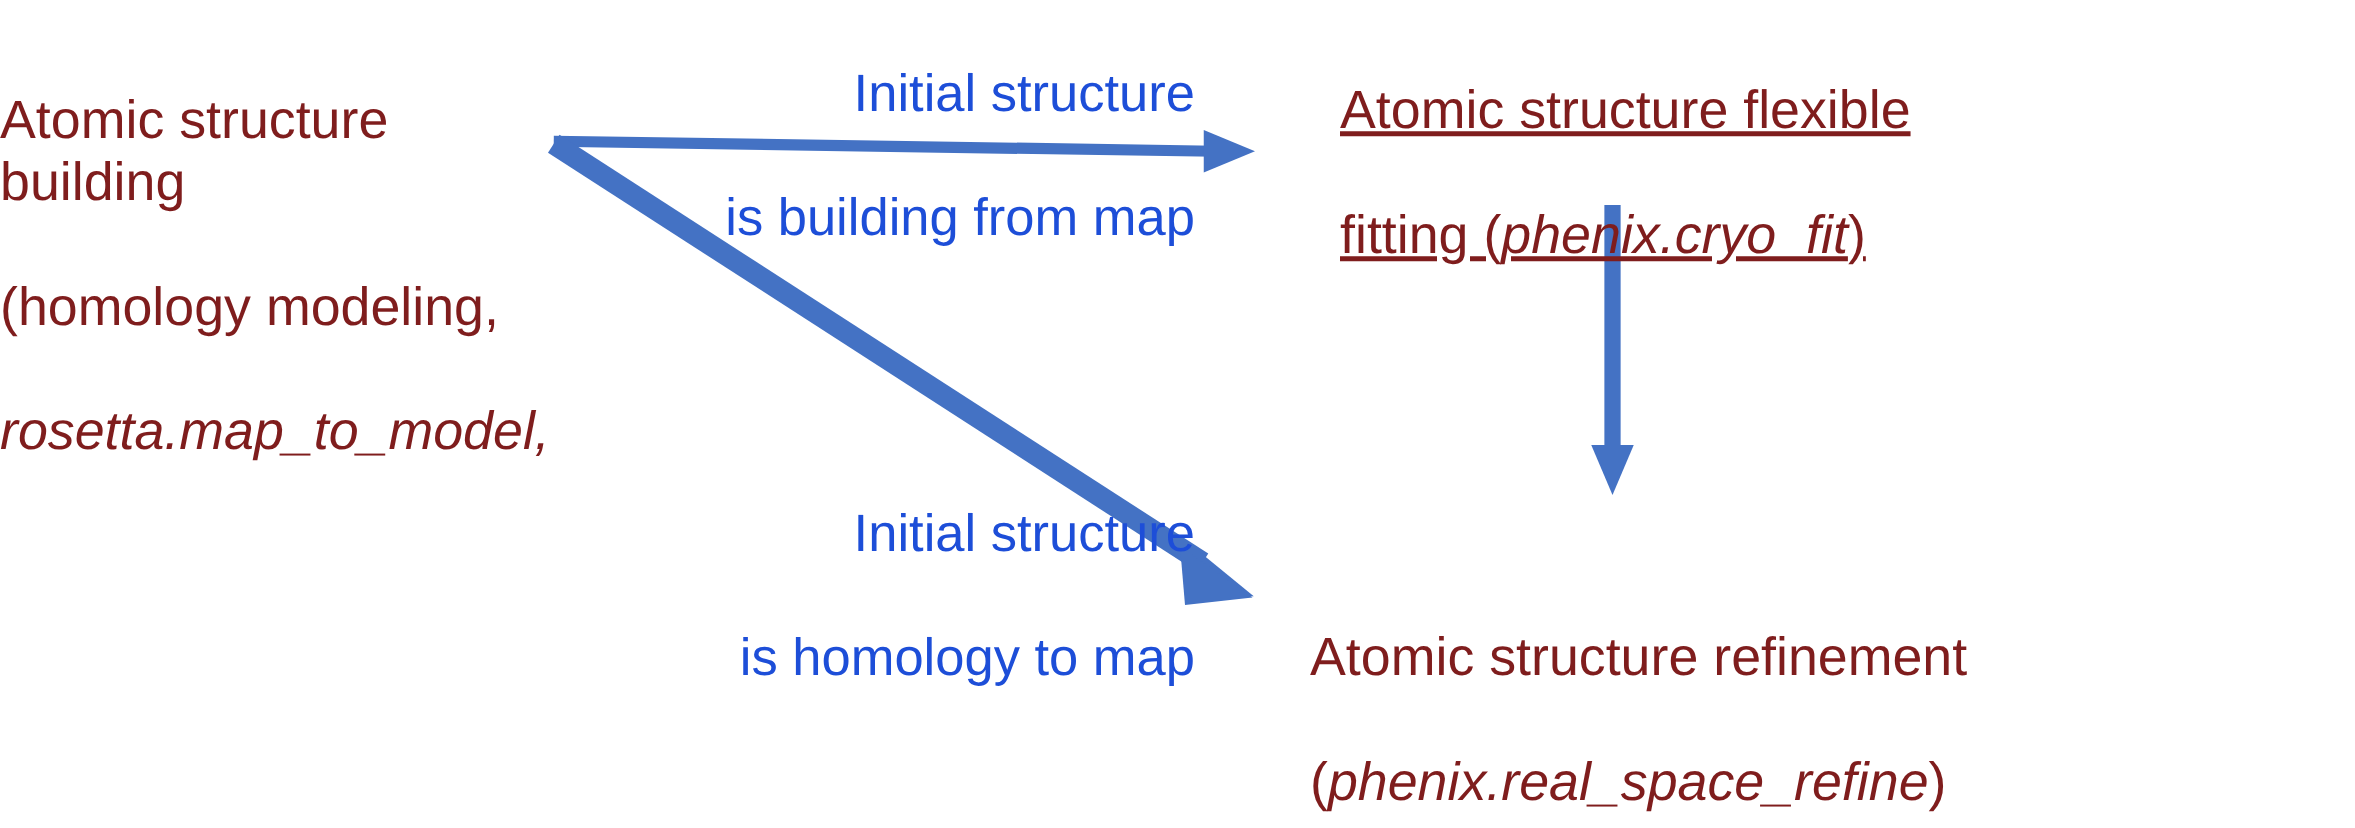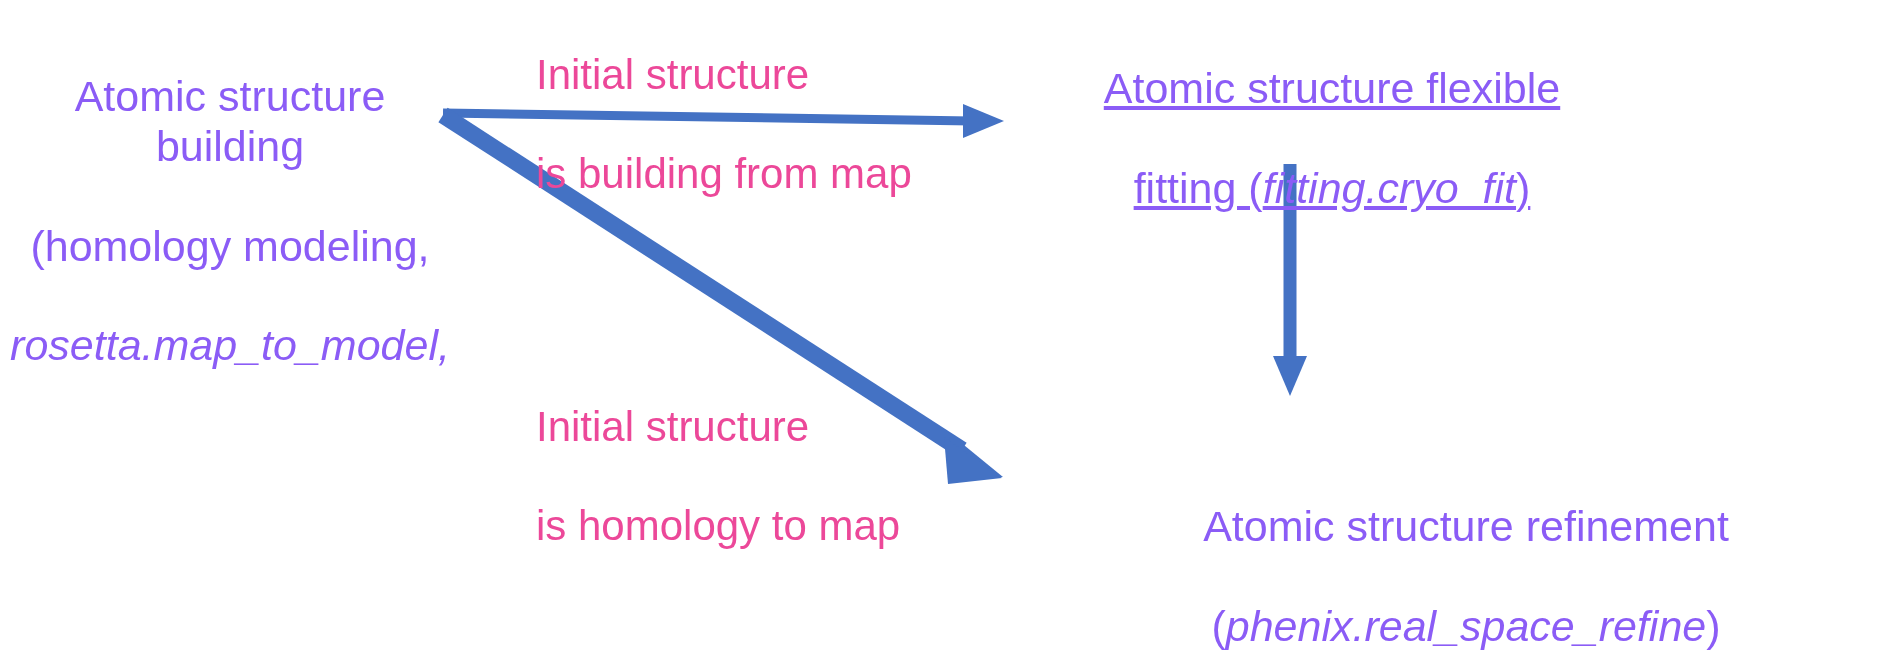--- a/index.html
+++ b/index.html
@@ -14,37 +14,36 @@
   }
   #canvas {
     position: relative;
     width: 1884px;
     height: 662px;
     background: #ffffff;
     overflow: hidden;
   }
   .node {
     position: absolute;
-    text-align: center;
     line-height: 1.16;
-    color: #8b5cf6;
+    color: #7f1d1d;
     white-space: pre-line;
     font-weight: 400;
   }
   .node .ln {
     display: block;
   }
   .it {
     font-style: italic;
   }
   .edge-label {
     position: absolute;
-    text-align: left;
+    text-align: right;
     line-height: 1.18;
-    color: #ec4899;
+    color: #1d4ed8;
     white-space: pre-line;
   }
   .edge-label .ln {
     display: block;
   }
 
   
   #node-build {
     left: 0px;
     top: 22px;
@@ -114,21 +113,21 @@
   </svg>
 
   <div class="node" id="node-build">
     <span class="ln">Atomic structure building</span>
     <span class="ln">(homology modeling,</span>
     <span class="ln it">rosetta.map_to_model,</span>
   </div>
 
   <div class="node" id="node-fit">
     <span class="ln">Atomic structure flexible</span>
-    <span class="ln"><span>fitting (</span><span class="it">fitting.cryo_fit</span><span>)</span></span>
+    <span class="ln"><span>fitting (</span><span class="it">phenix.cryo_fit</span><span>)</span></span>
   </div>
 
   <div class="node" id="node-refine">
     <span class="ln">Atomic structure refinement</span>
     <span class="ln"><span>(</span><span class="it">phenix.real_space_refine</span><span>)</span></span>
   </div>
 
   <div class="edge-label" id="label-different">
     <span class="ln">Initial structure</span>
     <span class="ln">is building from map</span>

